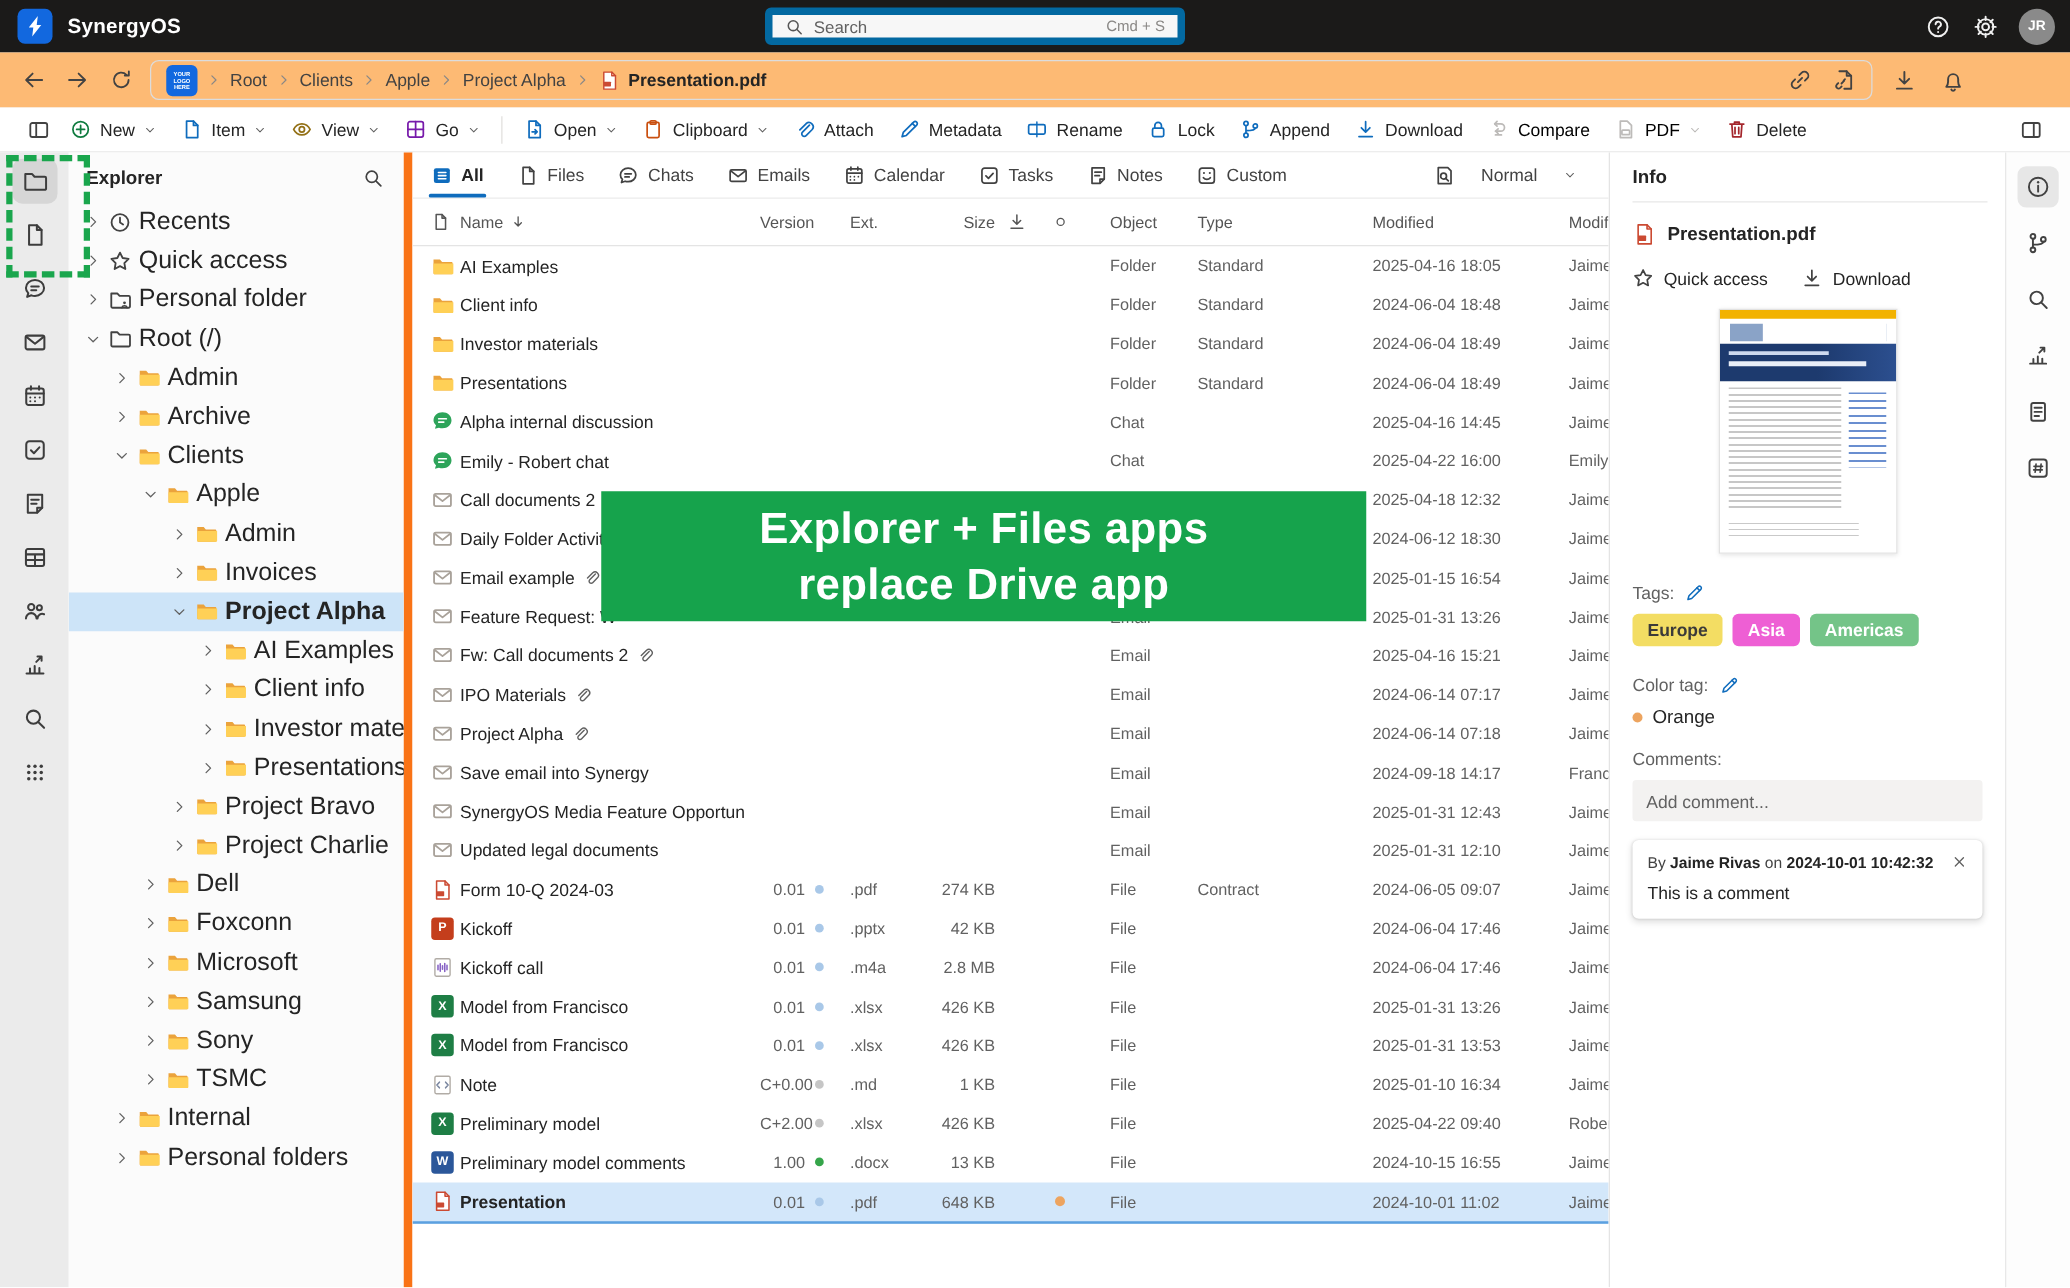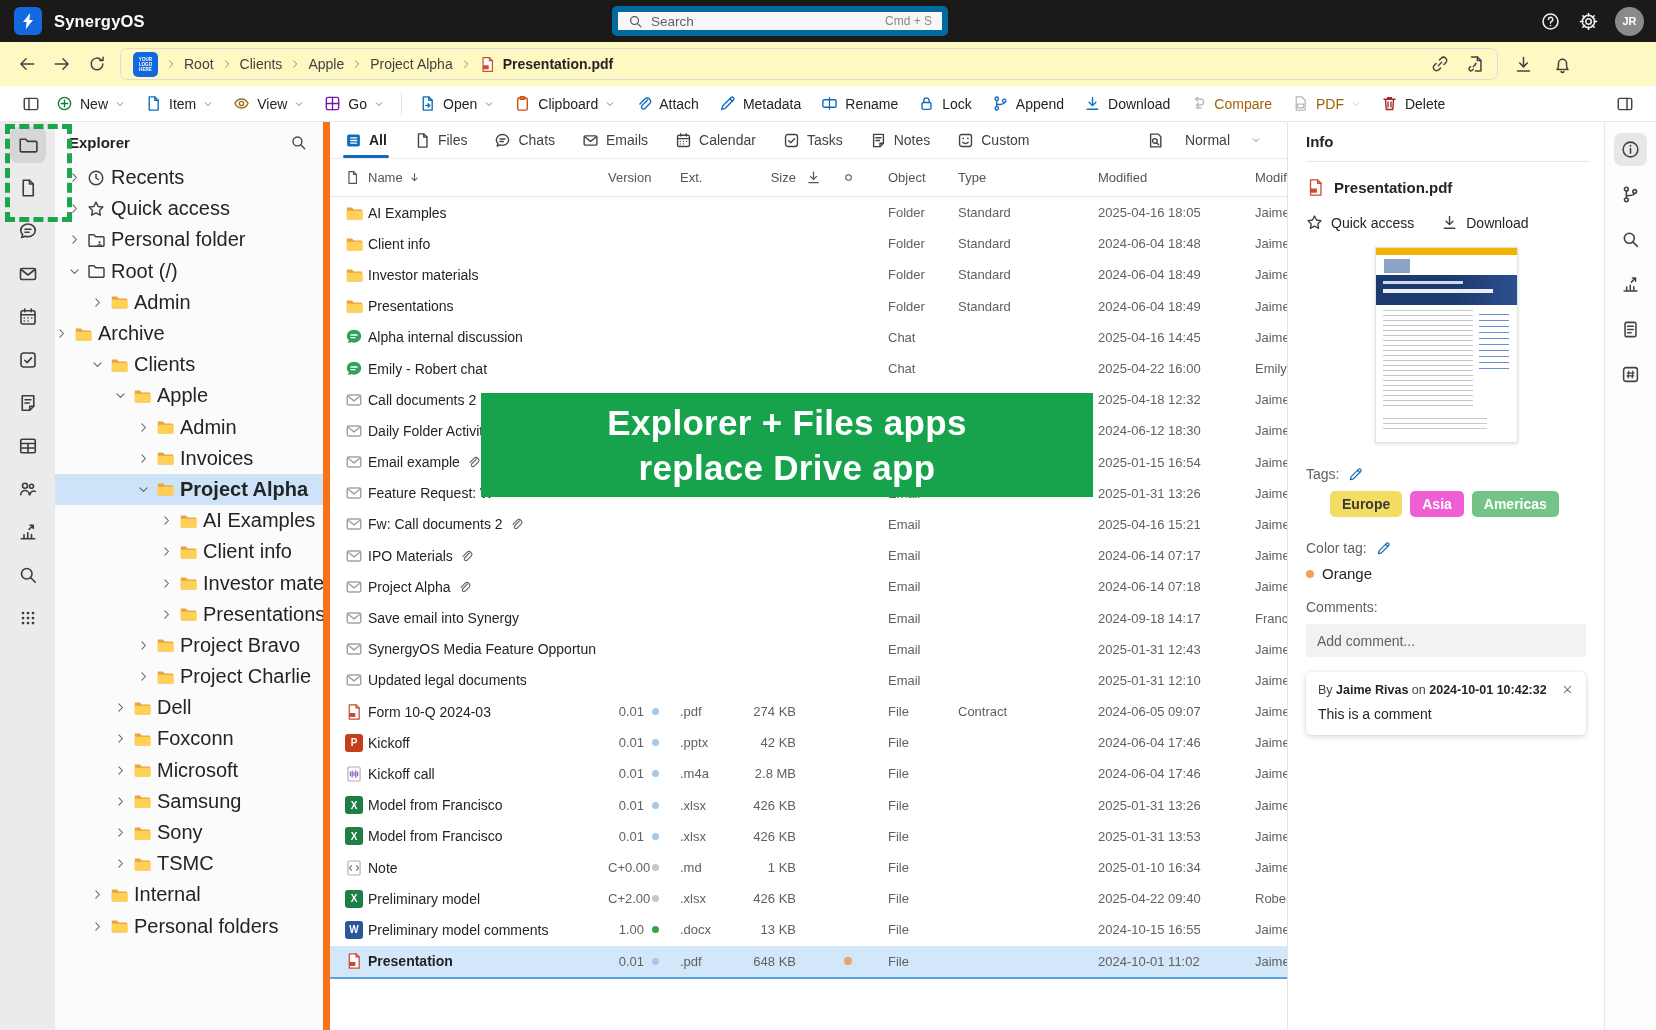--- a/index.html
+++ b/index.html
@@ -13,42 +13,42 @@
   .apptitle{position:absolute;left:54px;top:0;height:42px;display:flex;align-items:center;color:#fff;font-size:16.5px;font-weight:700;letter-spacing:.2px;}
   .searchbar{position:absolute;left:612px;top:6px;width:336px;height:30px;background:#f7f7f7;border:6px solid #0369a1;border-radius:5px;display:flex;align-items:center;padding:0 10px;box-sizing:border-box;gap:8px;}
   .searchbar .ic{width:15px;height:15px;color:#555;}
   .search-ph{color:#616161;font-size:13.5px;flex:1;}
   .search-sc{color:#8a8886;font-size:12px;}
   .topright{position:absolute;right:12px;top:0;height:42px;display:flex;align-items:center;gap:16px;}
   .topright .tbtn{width:22px;height:22px;color:#f0f0f0;display:flex;align-items:center;justify-content:center;}
   .topright .tbtn .ic{width:19px;height:19px;}
   .avatar{width:29px;height:29px;border-radius:50%;background:#8a8a8a;color:#fff;font-size:11px;font-weight:700;display:flex;align-items:center;justify-content:center;}
   
-  .crumbbar{position:absolute;left:0;top:42px;width:100%;height:44px;background:#fef9c3;border-bottom:1px solid #ececec;display:flex;align-items:center;}
+  .crumbbar{position:absolute;left:0;top:42px;width:100%;height:44px;background:#fdba74;border-bottom:1px solid #ececec;display:flex;align-items:center;}
   .navbtns{display:flex;align-items:center;gap:13px;padding-left:16px;}
   .navbtns .nbtn{width:22px;height:22px;color:#424242;display:flex;align-items:center;justify-content:center;}
   .navbtns .nbtn .ic{width:18px;height:18px;}
   .crumbwrap{margin-left:12px;height:32px;flex:1;max-width:1378px;border:1px solid #dcdcdc;border-radius:7px;display:flex;align-items:center;padding:0 12px;gap:7px;box-sizing:border-box;}
   .logobadge{width:25px;height:25px;border-radius:5px;background:#1268df;color:#fff;display:flex;flex-direction:column;align-items:center;justify-content:center;line-height:5px;font-size:4.6px;font-weight:700;}
   .crumb{font-size:14px;color:#424242;white-space:nowrap;}
   .crumb-sep{width:12px;height:12px;color:#8a8886;}
   .crumb-cur{display:flex;align-items:center;gap:7px;font-size:14px;font-weight:600;color:#242424;}
   .crumb-cur .ic{width:17px;height:17px;}
   .crumb-right{margin-left:auto;display:flex;align-items:center;gap:18px;color:#424242;}
   .crumb-right .ic{width:18px;height:18px;}
   .crumb-out{display:flex;align-items:center;gap:20px;padding:0 18px 0 16px;color:#424242;}
   .crumb-out .ic{width:19px;height:19px;}
   
   .toolbar{position:absolute;left:0;top:86px;width:100%;height:36px;background:#fff;border-bottom:1px solid #e7e7e7;display:flex;align-items:center;padding:0 16px;box-sizing:border-box;}
   .tb-ibtn{width:30px;height:30px;display:flex;align-items:center;justify-content:center;color:#424242;}
   .tb-ibtn .ic{width:18px;height:18px;}
   .tb-btn{display:flex;align-items:center;gap:7px;height:30px;padding:0 10px;border-radius:4px;font-size:14px;color:#242424;white-space:nowrap;}
   .tb-btn .ic{width:17px;height:17px;}
   .tb-btn .chev{width:10px;height:10px;color:#616161;}
-  .tb-btn.disabled{color:#a16207;}
+  .tb-btn.disabled{color:#000000;}
   .tb-btn.disabled .ic{color:#bdbbb9 !important;}
   .tb-sep{width:1px;height:22px;background:#e1dfdd;margin:0 7px;}
   .tb-spacer{flex:1;}
   
   .leftrail{position:absolute;left:0;top:122px;width:55px;bottom:0;background:#ebebeb;display:flex;flex-direction:column;align-items:center;padding-top:5px;gap:7px;box-sizing:border-box;}
   .rail-btn{width:36px;height:36px;border-radius:8px;display:flex;align-items:center;justify-content:center;color:#3d3d3d;}
   .rail-btn .ic{width:20px;height:20px;}
   .rail-btn.active{background:#d6d6d6;}
   .dashbox{position:absolute;left:5px;top:124px;width:57px;height:88px;border:5px dashed #1aa64d;z-index:60;pointer-events:none;}
   
@@ -116,21 +116,21 @@
     repeating-linear-gradient(to right, #2b579a 0 26px, transparent 26px 141px);
     background-size:100% 3px;background-repeat:repeat-y;background-position:0 2px;opacity:.55;}
   .th-band{height:30px;margin-top:2px;background:linear-gradient(90deg,#1d3a6e 55%,#2c4f8f);position:relative;}
   .th-band i{position:absolute;left:7px;top:6px;width:80px;height:3px;background:#cdd9ee;}
   .th-band b{position:absolute;left:7px;top:14px;width:110px;height:4px;background:#e9eef7;}
   .th-body{position:absolute;left:7px;right:44px;top:62px;bottom:34px;background:repeating-linear-gradient(#b9b9b9 0 1.5px, transparent 1.5px 5px);opacity:.8;}
   .th-side{position:absolute;right:8px;top:66px;width:30px;height:60px;background:repeating-linear-gradient(#4472c4 0 1.5px, transparent 1.5px 6px);opacity:.8;}
   .th-foot{position:absolute;left:7px;right:30px;bottom:12px;height:12px;background:repeating-linear-gradient(#c9c9c9 0 1.2px, transparent 1.2px 5px);}
   .ip-label{margin-top:23px;display:flex;align-items:center;gap:9px;font-size:14px;color:#616161;}
   .ip-label .ic{width:15px;height:15px;color:#0f6cbd;}
-  .tagchips{margin-top:9px;display:flex;gap:8px;margin-left:24px;}
+  .tagchips{margin-top:9px;display:flex;gap:8px;}
   .chip{height:26px;border-radius:5px;padding:0 12px;display:flex;align-items:center;font-size:14px;font-weight:600;}
   .ip-color{margin-top:9px;display:flex;align-items:center;gap:8px;font-size:15px;color:#242424;}
   .ip-comments-label{margin-top:17px;font-size:14px;color:#616161;}
   .ip-addcomment{margin-top:9px;height:33px;background:#f3f2f1;border-radius:3px;display:flex;align-items:center;padding:0 11px;font-size:14px;color:#616161;}
   .comment-card{margin-top:15px;background:#fff;border-radius:5px;box-shadow:0 0 2px rgba(0,0,0,.12),0 2px 6px rgba(0,0,0,.14);padding:11px 12px 13px;}
   .cc-meta{display:flex;align-items:flex-start;font-size:12.5px;color:#424242;}
   .cc-meta b{color:#242424;}
   .cc-x{margin-left:auto;width:13px;height:13px;color:#616161;}
   .cc-text{margin-top:9px;font-size:14px;color:#242424;}
   
@@ -658,21 +658,21 @@
             </svg>
           </span>
           <span class="ic ticon">
             <svg viewBox="0 0 16 16">
               <path d="M1.6 3.2h4.6l1.5 1.7h6.6c.5 0 .9.4.9.9v7c0 .5-.4.9-.9.9H2.5c-.5 0-.9-.4-.9-.9z" fill="#eba33c" stroke="none"></path>
               <path d="M1.6 6h14.2v6.8c0 .5-.4.9-.9.9H2.5c-.5 0-.9-.4-.9-.9z" fill="#ffd056" stroke="none"></path>
             </svg>
           </span>
           <span>Admin</span>
         </div>
-        <div class="tree-row" style="">
+        <div class="tree-row" style="padding-left:36px">
           <span class="ic tchev">
             <svg viewBox="0 0 16 16">
               <path d="M6 3.6 10.4 8 6 12.4"></path>
             </svg>
           </span>
           <span class="ic ticon">
             <svg viewBox="0 0 16 16">
               <path d="M1.6 3.2h4.6l1.5 1.7h6.6c.5 0 .9.4.9.9v7c0 .5-.4.9-.9.9H2.5c-.5 0-.9-.4-.9-.9z" fill="#eba33c" stroke="none"></path>
               <path d="M1.6 6h14.2v6.8c0 .5-.4.9-.9.9H2.5c-.5 0-.9-.4-.9-.9z" fill="#ffd056" stroke="none"></path>
             </svg>

